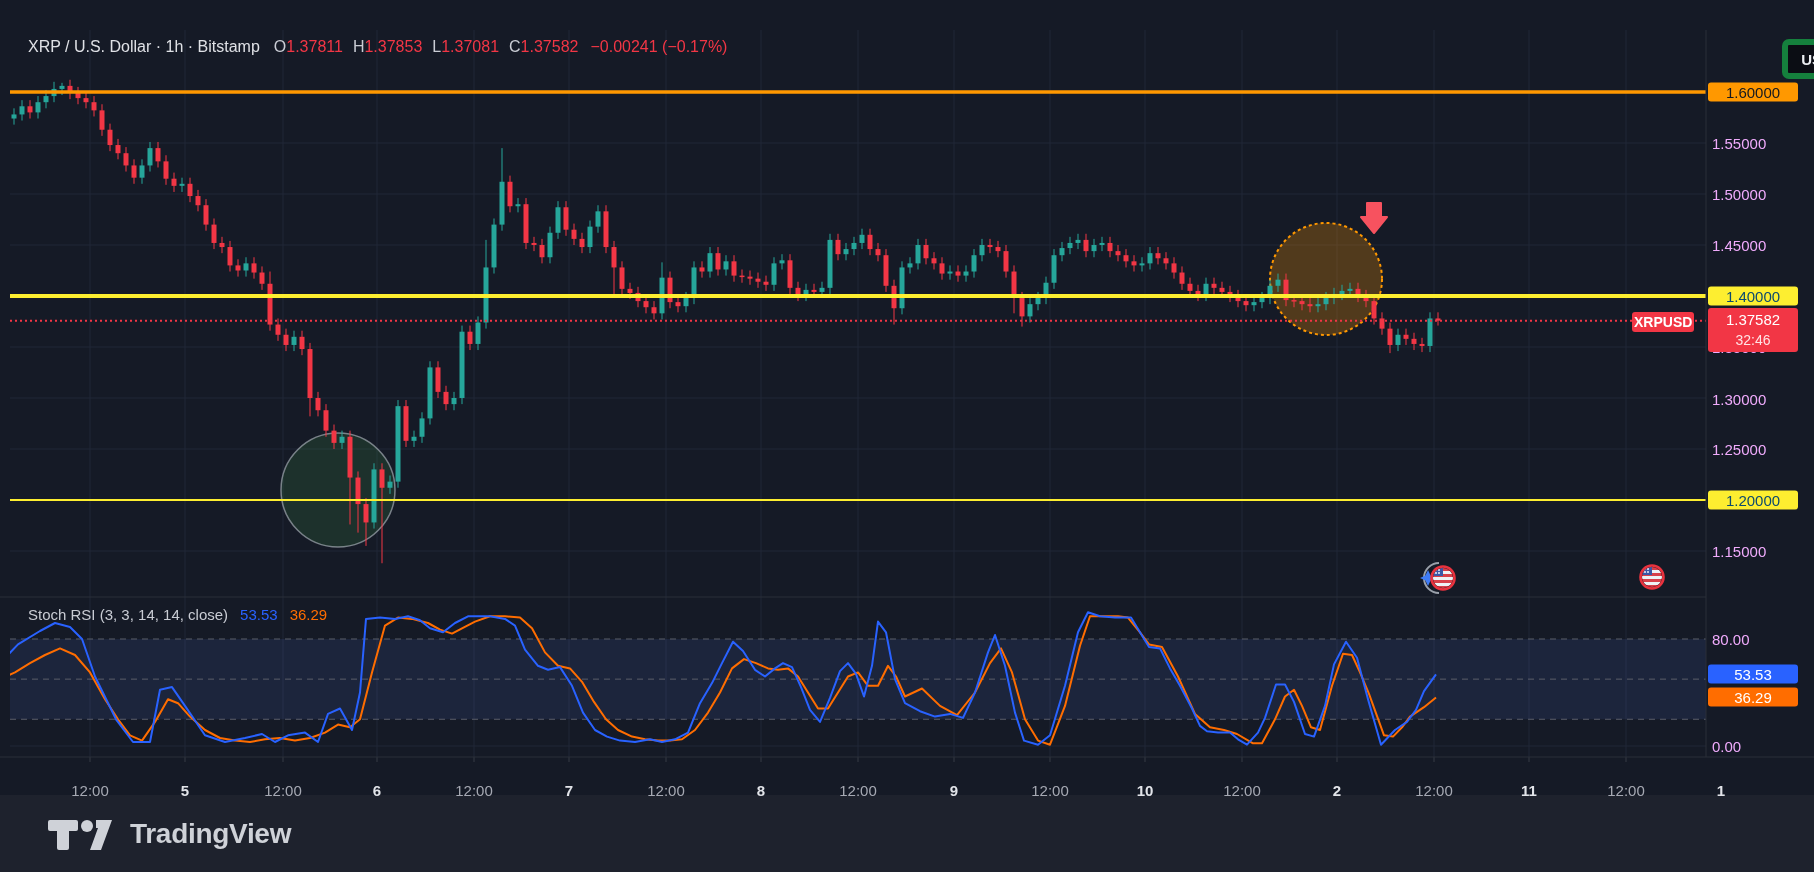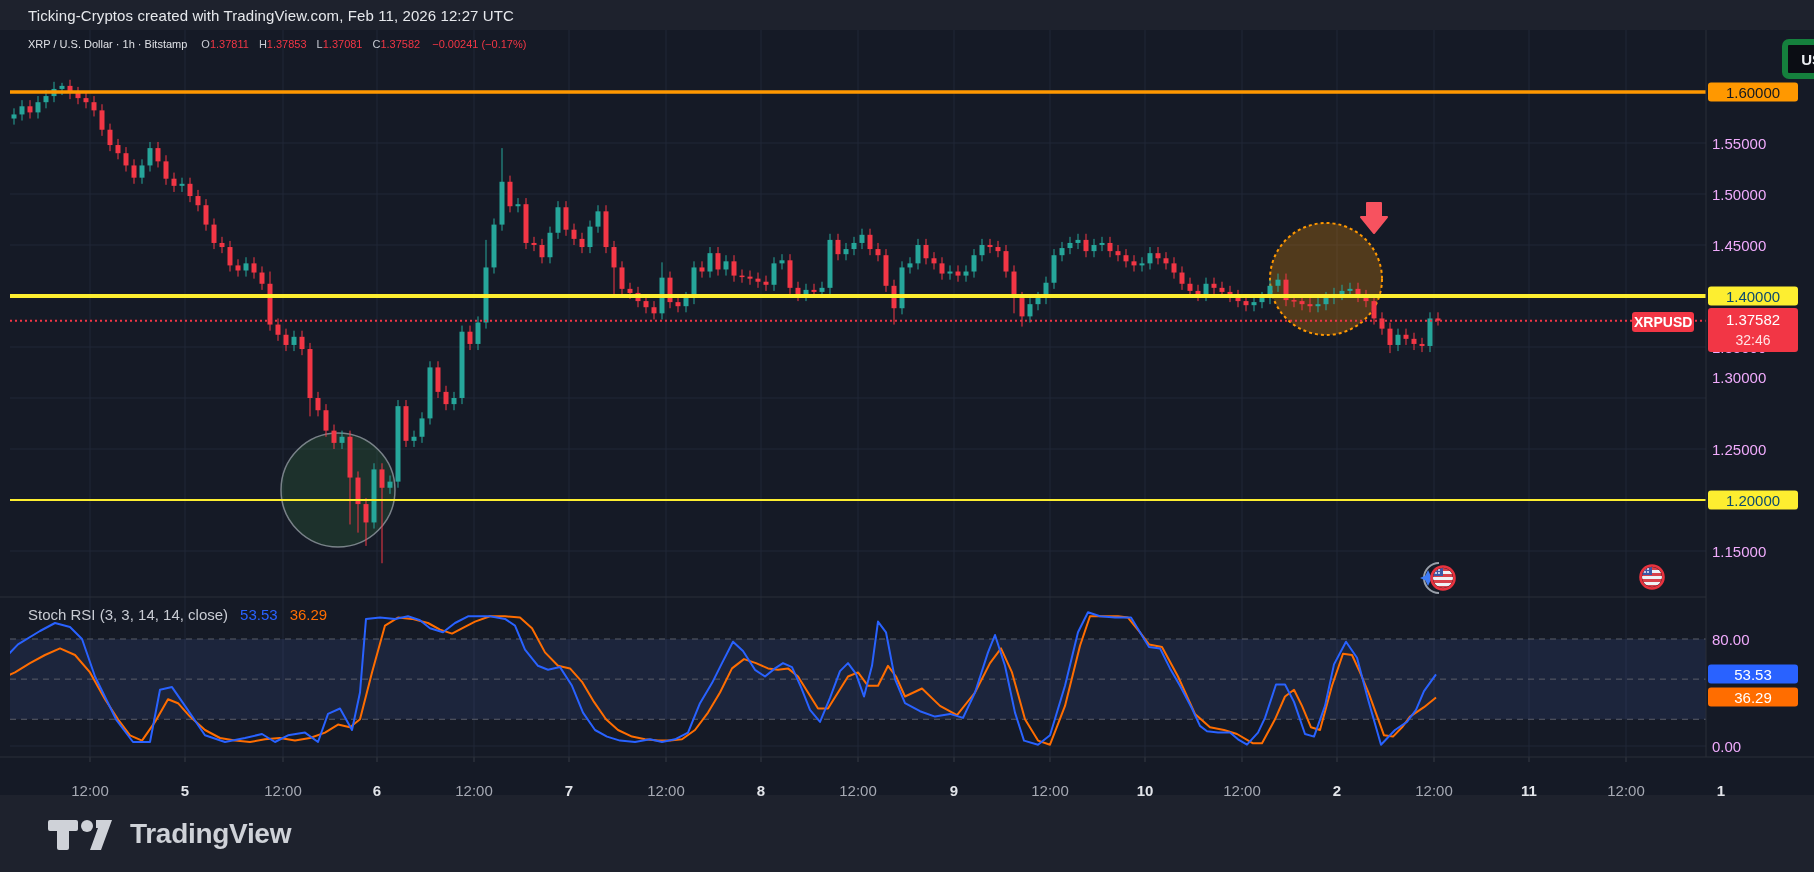--- a/index.html
+++ b/index.html
@@ -2,21 +2,21 @@
 <html><head>
 <meta charset="utf-8">
 <style>
   html,body{margin:0;padding:0;background:#131722;width:1814px;height:872px;overflow:hidden;
     font-family:"Liberation Sans",sans-serif;-webkit-font-smoothing:antialiased;}
   #app{position:relative;width:1814px;height:872px;background:#151a26;}
   #topbar{position:absolute;left:0;top:0;width:100%;height:30px;background:#1e222d;}
   #topbar .title{position:absolute;left:28px;top:50%;transform:translateY(-50%);
     color:#e6e8ec;font-size:15px;font-weight:500;letter-spacing:.1px;white-space:nowrap;}
   #chart-svg{position:absolute;left:0;top:0;}
-  .legend{position:absolute;left:28px;top:38px;font-size:11px;color:#c9ccd4;white-space:nowrap;z-index:6;}
+  .legend{position:absolute;left:28px;top:38px;font-size:16px;color:#c9ccd4;white-space:nowrap;z-index:6;}
   .legend .sym{color:#dfe1e6;margin-right:14px;}
   .legend .tok{margin-right:10px;}
   .legend .v{color:#f23645;}
   .legend .chg{color:#f23645;margin-left:2px;}
   .stoch-legend{position:absolute;left:28px;top:606px;font-size:15px;color:#c9ccd4;white-space:nowrap;z-index:6;}
   .stoch-legend .kv{color:#2962ff;margin-left:12px;}
   .stoch-legend .dv{color:#ff6d00;margin-left:12px;}
   .axis-label{position:absolute;left:1712px;width:86px;color:#f0abfc;font-size:15px;
     transform:translateY(-50%);text-align:left;z-index:4;}
   .chip{position:absolute;left:1708px;width:90px;box-sizing:border-box;font-size:15px;
@@ -37,23 +37,20 @@
   #footer{position:absolute;left:0;top:795px;width:100%;height:77px;background:#1e222d;}
   #footer .brand{position:absolute;left:130px;top:50%;transform:translateY(-50%);
     color:#cfd2d8;font-size:28px;font-weight:700;letter-spacing:-.3px;}
   #tv-logo{position:absolute;left:46px;top:50%;transform:translateY(-50%);}
 </style>
 </head>
 <body>
 
 <div id="app">
 
-  <div id="topbar">
-    <div class="title">Ticking-Cryptos created with TradingView.com, Feb 11, 2026 12:27 UTC</div>
-  </div>
 
   <svg id="chart-svg" width="1814" height="872">
       <line x1="90" y1="30" x2="90" y2="757" stroke="#212737" stroke-width="1"></line>
       <line x1="90" y1="757" x2="90" y2="762" stroke="#363a45" stroke-width="1"></line>
       <line x1="185" y1="30" x2="185" y2="757" stroke="#212737" stroke-width="1"></line>
       <line x1="185" y1="757" x2="185" y2="762" stroke="#363a45" stroke-width="1"></line>
       <line x1="283" y1="30" x2="283" y2="757" stroke="#212737" stroke-width="1"></line>
       <line x1="283" y1="757" x2="283" y2="762" stroke="#363a45" stroke-width="1"></line>
       <line x1="377" y1="30" x2="377" y2="757" stroke="#212737" stroke-width="1"></line>
       <line x1="377" y1="757" x2="377" y2="762" stroke="#363a45" stroke-width="1"></line>
@@ -528,21 +525,21 @@
     <span>Stoch RSI (3, 3, 14, 14, close)</span><span class="kv">53.53</span><span class="dv">36.29</span>
   </div>
 
   <div id="usd-btn">USD</div>
 
   <div id="price-axis-labels">
       <div class="axis-label" style="top:143.00000000000006px">1.55000</div>
       <div class="axis-label" style="top:194.00000000000009px">1.50000</div>
       <div class="axis-label" style="top:245.00000000000014px">1.45000</div>
       <div class="axis-label" style="top:347px">1.35000</div>
-      <div class="axis-label" style="top:377px">1.30000</div>
+      <div class="axis-label" style="top:399px">1.30000</div>
       <div class="axis-label" style="top:449.0000000000001px">1.25000</div>
       <div class="axis-label" style="top:551.0000000000002px">1.15000</div>
       <div class="axis-label" style="top:639px">80.00</div>
       <div class="axis-label" style="top:746px">0.00</div>
       <div class="chip orange" style="top:92px">1.60000</div>
       <div class="chip yellow" style="top:296.00000000000017px">1.40000</div>
       <div class="chip yellow" style="top:500.0000000000001px">1.20000</div>
       <div class="chip red2" style="top:329.6636000000001px">1.37582<br><span class="cd">32:46</span></div>
       <div class="symtag" style="left:1632px;top:321.6636000000001px">XRPUSD</div>
       <div class="chip blue" style="top:674.403625px">53.53</div>

